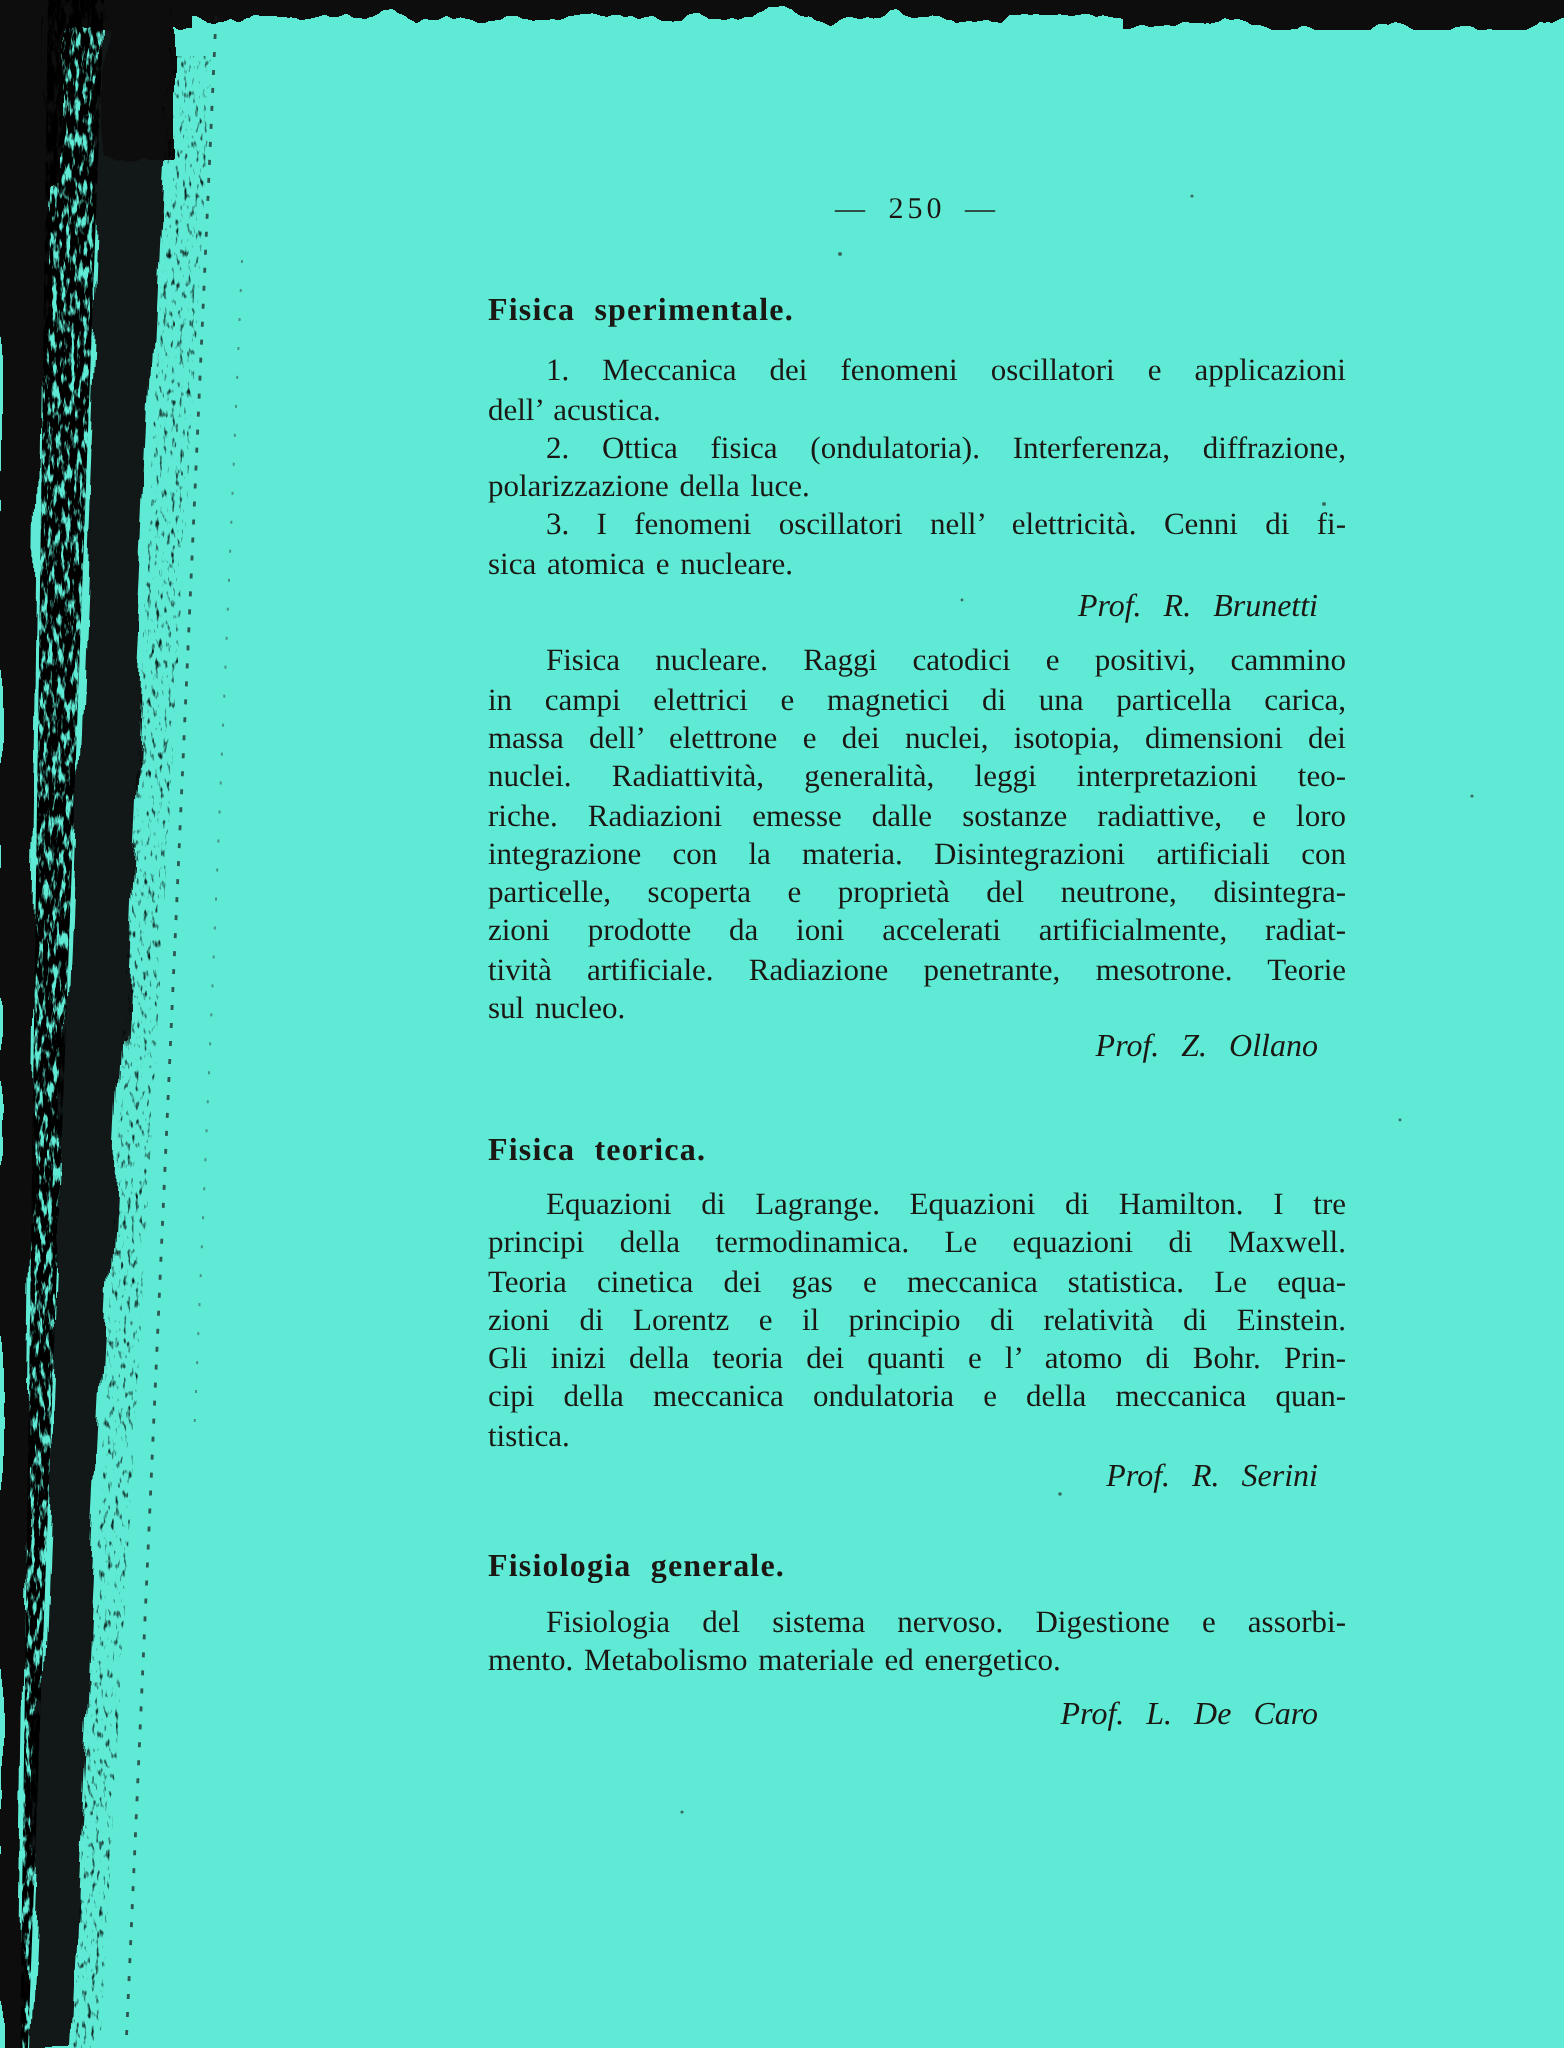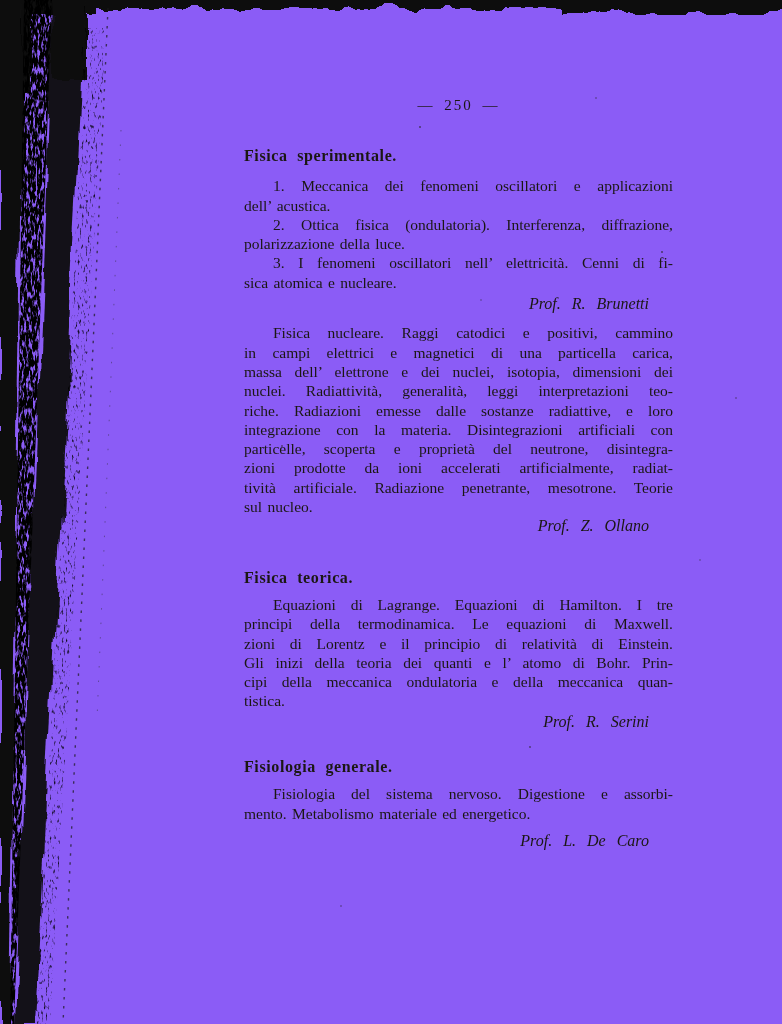--- a/index.html
+++ b/index.html
@@ -1,20 +1,20 @@
 <!DOCTYPE html>
 <html><head>
 <meta charset="utf-8">
 <style>
   html, body { margin: 0; padding: 0; background: #ffffff; }
   .scan {
     position: relative;
     width: 782px;
     height: 1024px;
-    background: #8b5cf6;
+    background: #5eead4;
     overflow: hidden;
     font-family: "Liberation Serif", "DejaVu Serif", serif;
     color: #1b1713;
   }
   .artifacts {
     position: absolute;
     left: 0; top: 0;
     width: 782px; height: 1024px;
     pointer-events: none;
   }
@@ -57,21 +57,21 @@
   }
   .line.last { text-align-last: left; }
   .line.first { text-indent: 29px; }
   .sig {
     text-align: right;
     font-style: italic;
     font-size: 16px;
     line-height: 19.3px;
     word-spacing: 7px;
     padding-right: 14px;
-    margin: 10px;
+    margin: 0;
   }
   .sig.s-1 { margin-top: 2px; }
   .sig.s-2 { margin-top: 0; }
   .sig.s-3 { margin-top: 1px; }
   .sig.s-4 { margin-top: 8px; }
 </style>
 </head>
 <body>
 
 <div class="scan">
@@ -157,20 +157,21 @@
         <div class="line">zioni prodotte da ioni accelerati artificialmente, radiat-</div>
         <div class="line">tività artificiale. Radiazione penetrante, mesotrone. Teorie</div>
         <div class="line last">sul nucleo.</div>
       </div>
     <div class="sig s-2">Prof. Z. Ollano</div>
 
     <h2 class="heading h-3">Fisica teorica.</h2>
     <div class="para p-body">
         <div class="line first">Equazioni di Lagrange. Equazioni di Hamilton. I tre</div>
         <div class="line">principi della termodinamica. Le equazioni di Maxwell.</div>
+        <div class="line">Teoria cinetica dei gas e meccanica statistica. Le equa-</div>
         <div class="line">zioni di Lorentz e il principio di relatività di Einstein.</div>
         <div class="line">Gli inizi della teoria dei quanti e l’ atomo di Bohr. Prin-</div>
         <div class="line">cipi della meccanica ondulatoria e della meccanica quan-</div>
         <div class="line last">tistica.</div>
       </div>
     <div class="sig s-3">Prof. R. Serini</div>
 
     <h2 class="heading h-4">Fisiologia generale.</h2>
     <div class="para p-body">
         <div class="line first">Fisiologia del sistema nervoso. Digestione e assorbi-</div>

